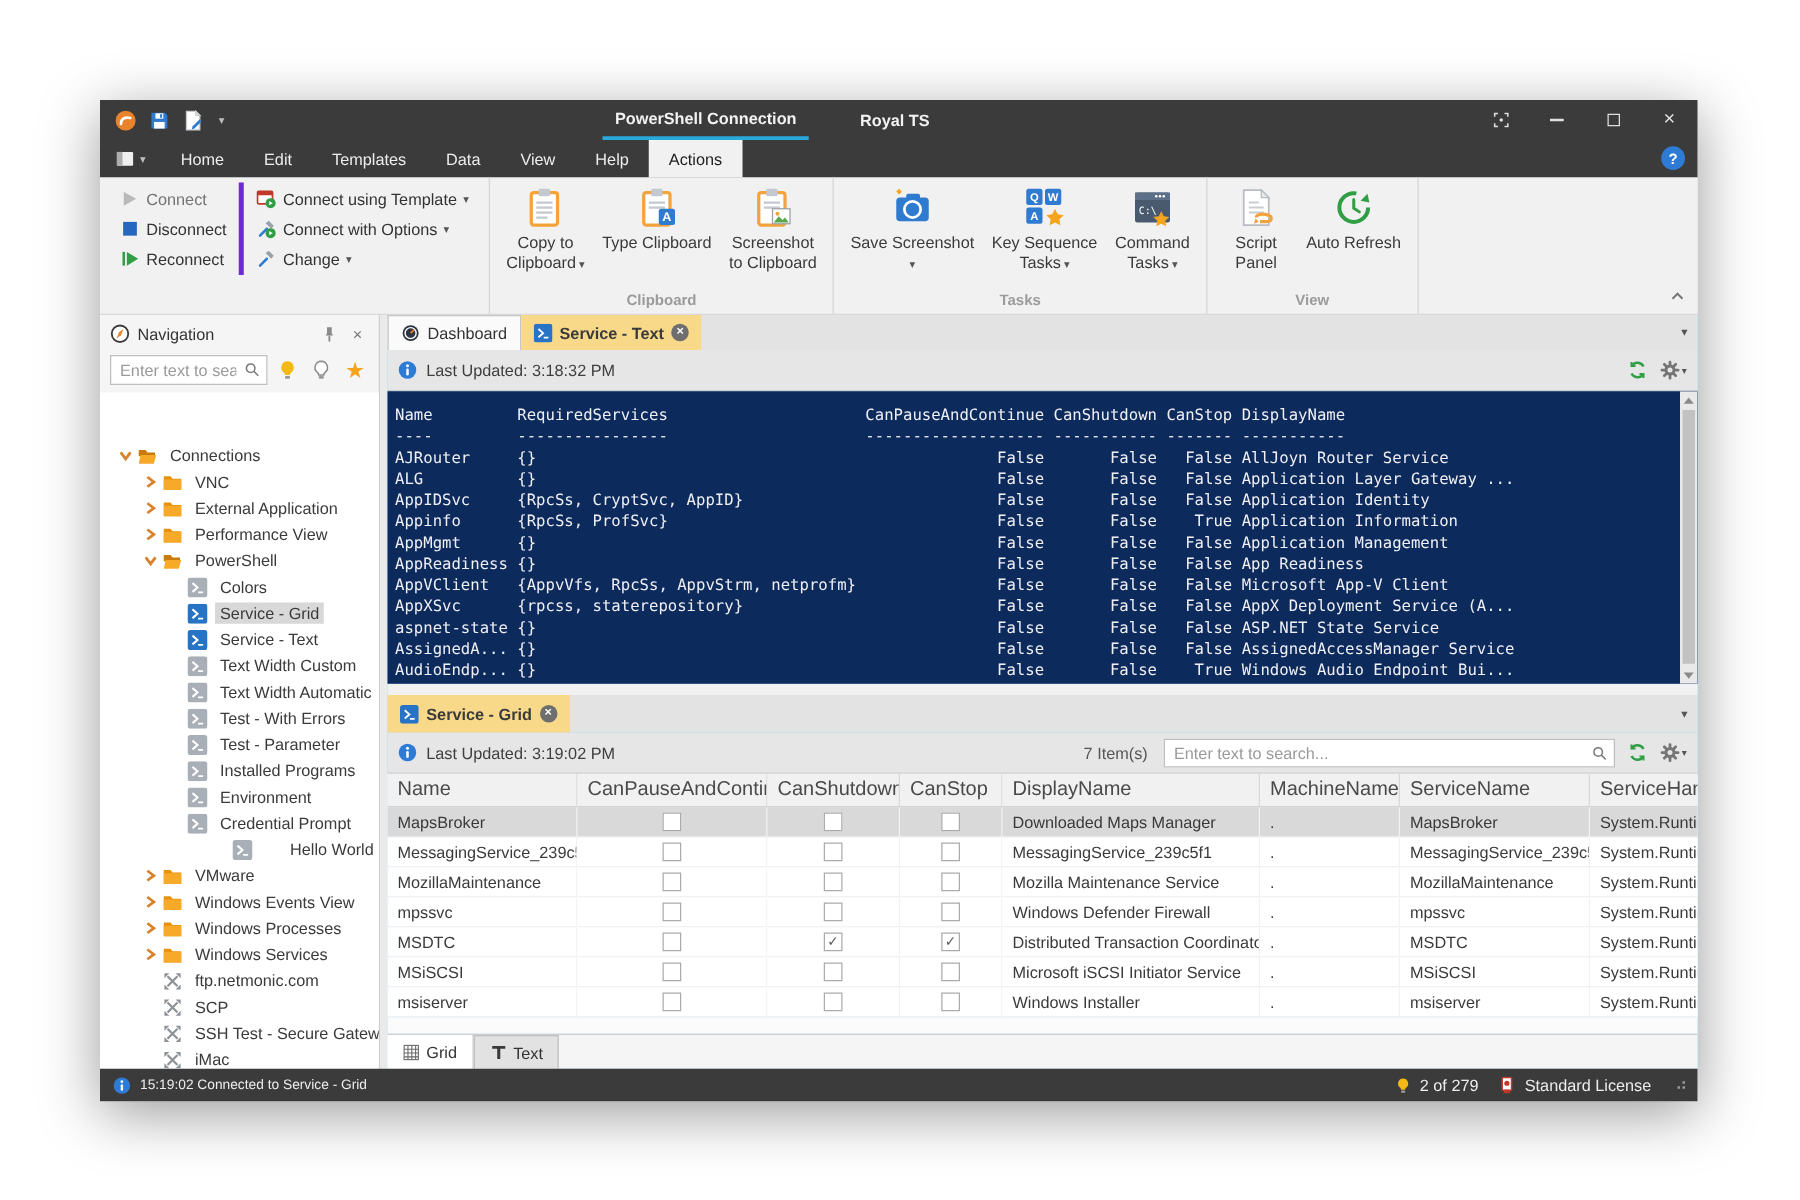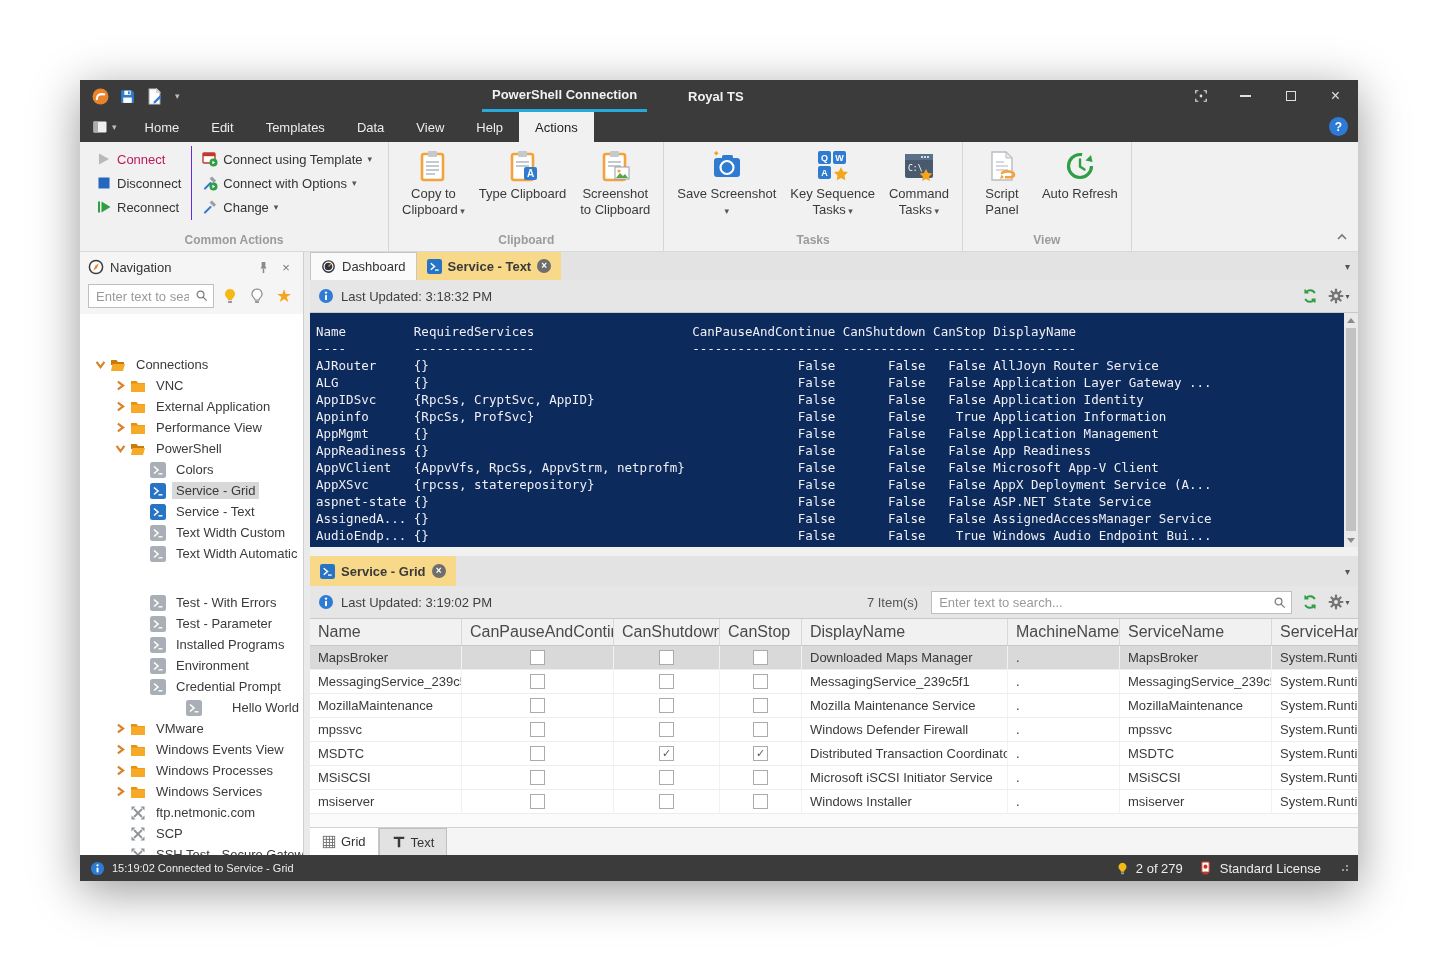--- a/index.html
+++ b/index.html
@@ -35,25 +35,25 @@
   .menu-item.active { background:#F1F1F1; color:#222; }
   .help-btn { position:absolute; right:10px; top:5px; width:19px; height:19px; border-radius:50%;
               background:#2E7BD6; color:#fff; font-weight:bold; font-size:12px; display:flex; align-items:center; justify-content:center; }
 
   
   .ribbon { height:110px; background:#F1F1F1; display:flex; align-items:stretch; flex:0 0 auto; position:relative; border-bottom:1px solid #D9D9D9; }
   .rgroup { display:flex; flex-direction:column; border-right:1px solid #D6D6D6; padding:4px 6px 0 6px; }
   .rgroup-content { flex:1; display:flex; align-items:flex-start; }
   .rgroup-label { text-align:center; color:#9B9B9B; font-size:12px; font-weight:bold; padding:2px 0 4px 0; }
   .small-col { display:flex; flex-direction:column; justify-content:flex-start; gap:2px; padding:2px 4px; }
-  .small-col + .small-col { border-left:1px solid #6d28d9; }
+  .small-col + .small-col { border-left:4px solid #6d28d9; }
   .sbtn { display:flex; align-items:center; gap:5px; padding:3px 6px; border-radius:2px; white-space:nowrap; cursor:default; }
   .sbtn .icon { width:16px; height:16px; }
   .sbtn .caret { font-size:9px; color:#555; }
-  .sbtn.disabled { color:#be185d; }
+  .sbtn.disabled { color:#737373; }
   .lbtn { display:flex; flex-direction:column; align-items:center; padding:4px 7px 2px 7px; min-width:66px; cursor:default; }
   .lbtn .icon { width:32px; height:32px; margin-bottom:4px; }
   .lbtn .llabel { text-align:center; font-size:13px; color:#3A3A3A; line-height:1.25; }
   .lbtn .caret { font-size:9px; color:#555; }
   .ribbon-collapse { position:absolute; right:8px; bottom:6px; width:16px; height:16px; color:#777; }
 
   
   .body { flex:1; display:flex; min-height:0; background:#F1F1F1; }
   .nav { width:224px; background:#F5F5F5; border-right:1px solid #CFCFCF; display:flex; flex-direction:column; min-height:0; }
   .splitter { width:6px; background:#EAEAEA; }
@@ -281,21 +281,20 @@
                   <svg viewBox="0 0 16 16">
                     <path d="M3 13.5L8.5 8" stroke="#2F7BD0" stroke-width="2" stroke-linecap="round"></path>
                     <path d="M7.5 3.5L10 1.5l4 4-2 2.5z" fill="#9AA0A6"></path>
                   </svg>
                 </span>
                 <span>Change</span>
                 <span class="caret">▾</span>
               </div>
             </div>
           </div>
-          <div class="rgroup-label">Common Actions</div>
         </section>
         <section class="rgroup">
           <div class="rgroup-content">
             <div class="lbtn">
               <span class="icon">
                 <svg viewBox="0 0 32 32">
                   <rect x="5" y="4" width="21" height="26" rx="2" fill="#fff" stroke="#F2A33C" stroke-width="2.6"></rect>
                   <rect x="11" y="1" width="9" height="6" rx="1" fill="#C4C9CF"></rect>
                   <g stroke="#C4C9CF" stroke-width="1.8">
                     <path d="M9 12h13M9 16h13M9 20h13M9 24h9"></path>
@@ -607,21 +606,21 @@
             <span class="tree-chev icon"></span>
             <span class="icon tree-icon">
               <svg viewBox="0 0 16 16">
                 <rect width="16" height="16" rx="2.5" fill="#A9AFB6"></rect>
                 <path d="M4 4.5L8 8l-4 3.5" stroke="#fff" stroke-width="1.6" fill="none"></path>
                 <path d="M8.5 11.8h4" stroke="#fff" stroke-width="1.4"></path>
               </svg>
             </span>
             <span class="tree-label">Text Width Automatic</span>
           </div>
-          <div class="tree-row" style="padding-left: 54px; margin-top: 28px;">
+          <div class="tree-row" style="padding-left: 54px;">
             <span class="tree-chev icon"></span>
             <span class="icon tree-icon">
               <svg viewBox="0 0 16 16">
                 <rect width="16" height="16" rx="2.5" fill="#A9AFB6"></rect>
                 <path d="M4 4.5L8 8l-4 3.5" stroke="#fff" stroke-width="1.6" fill="none"></path>
                 <path d="M8.5 11.8h4" stroke="#fff" stroke-width="1.4"></path>
               </svg>
             </span>
             <span class="tree-label">Test - With Errors</span>
           </div>

